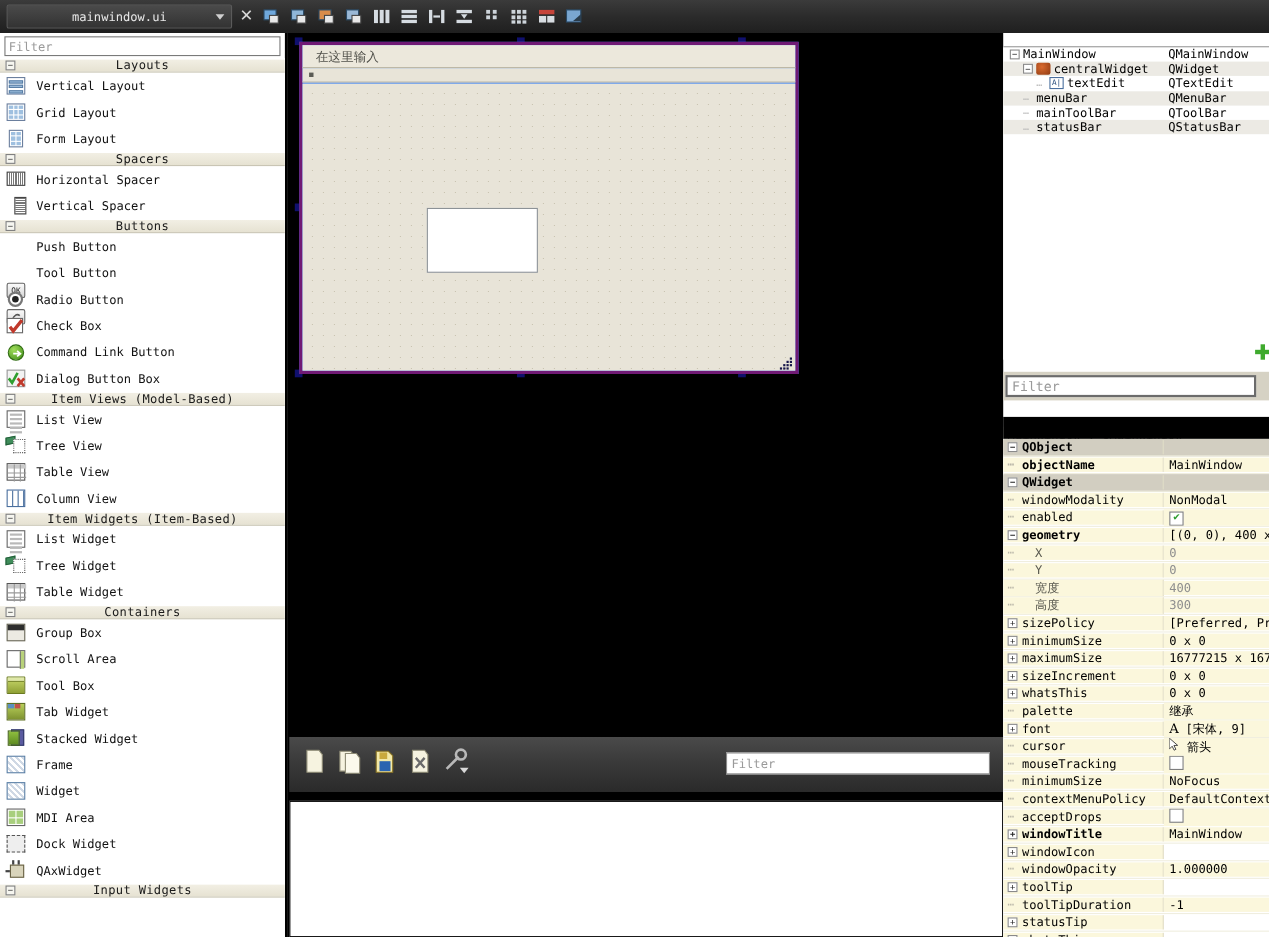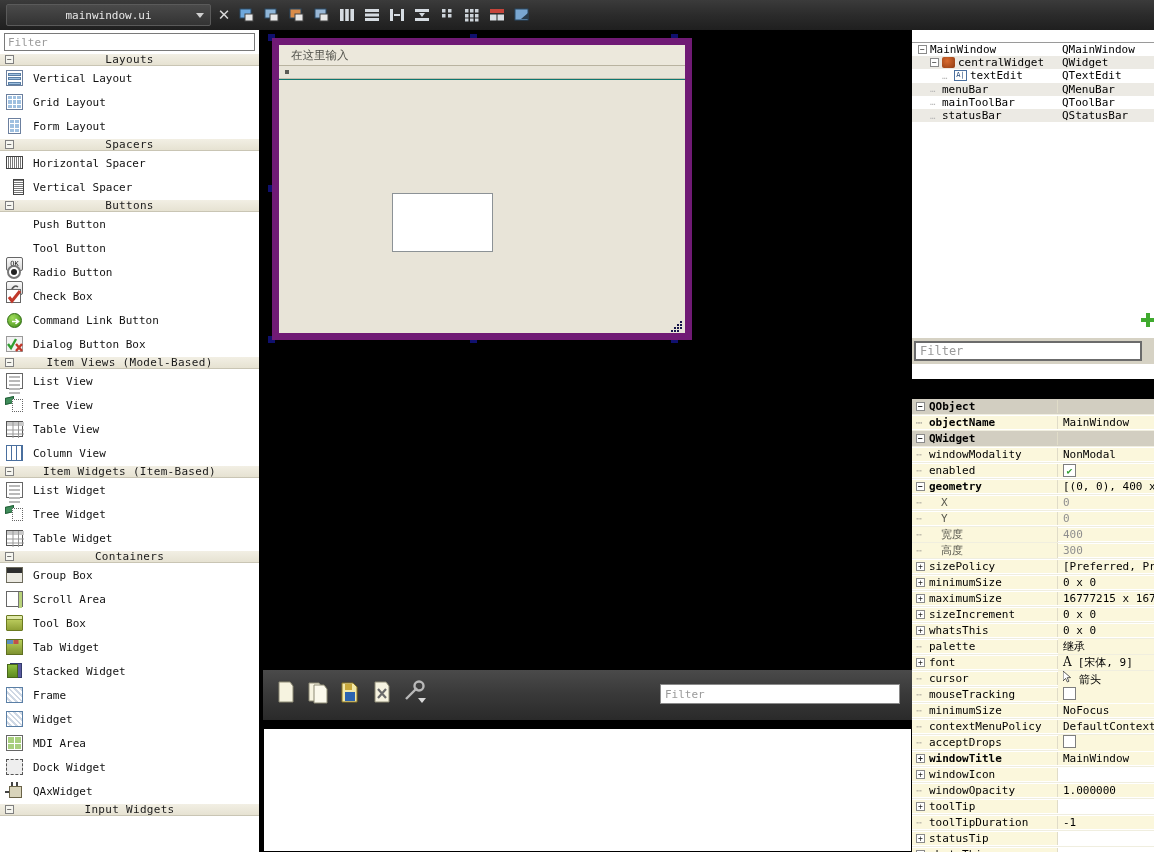--- a/index.html
+++ b/index.html
@@ -108,22 +108,22 @@
   .ico-dock{background:#eee;border:1px dashed #555;}
   .ico-spacer{background:repeating-linear-gradient(90deg,#fff,#fff 1px,#777 1px,#777 2px);
     border:1px solid #444;}
   .ico-spacerv{background:repeating-linear-gradient(0deg,#fff,#fff 1px,#777 1px,#777 2px);
     border:1px solid #444; width:12px; margin-left:4px;}
   .ico-scroll{background:#fff;border:1px solid #666;}
 
   
   .centerpane { position:absolute; left:263px; top:30px; width:649px; height:640px; background:#000; }
   .form {
-    position:absolute; left:9px; top:8px; width:420px; height:302px;
-    background:#0f766e; border:7px solid #701a75;
+    position:absolute; left:9px; top:8px; width:454px; height:302px;
+    background:#3b82f6; border:3px solid #701a75;
   }
   .form-menubar {
     height:21px; background:#ece8dc; border-bottom:1px solid #b9b3a0;
     display:flex; align-items:center;
   }
   .menu-typehere {
     margin-left:6px; padding:1px 6px; font-size:11.5px; color:#50504a;
     font-family:"DejaVu Sans","Liberation Sans",sans-serif;
   }
   .form-toolbar {

